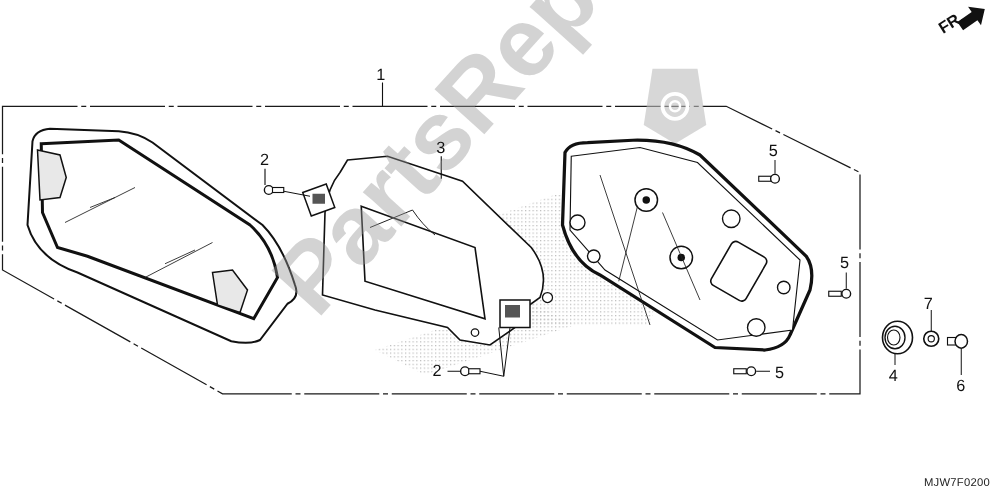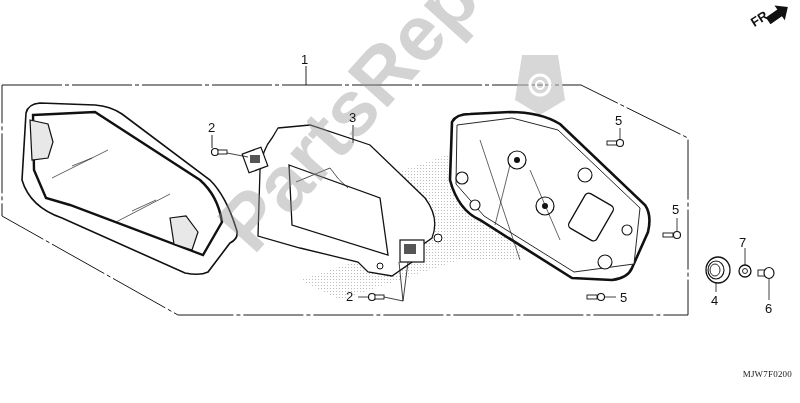--- a/index.html
+++ b/index.html
@@ -1,22 +1,22 @@
 <!DOCTYPE html>
 <html><head>
 <meta charset="utf-8">
 <style>
   html, body { margin: 0; padding: 0; background: #ffffff; }
   body { width: 800px; height: 403px; position: relative; overflow: hidden;
          font-family: "Liberation Sans", sans-serif; }
   #canvas { position: absolute; left: 0; top: 0; width: 800px; height: 403px; }
   .callout { position: absolute; font-family: "Liberation Sans", sans-serif;
              font-size: 13px; color: #111; line-height: 1; }
-  .diagram-code { position: absolute; right: 8px; bottom: 24px; font-size: 9px;
-                  font-family: Liberation Serif, serif; color: #222; letter-spacing: 0.2px; }
+  .diagram-code { position: absolute; right: 8px; bottom: 12px; font-size: 9px;
+                  font-family: Liberation Sans, sans-serif; color: #222; letter-spacing: 0.2px; }
   .fr-label { position: absolute; left: 748px; top: 17px; font-weight: bold; font-size: 13px;
               transform: rotate(-32deg); transform-origin: left top; color:#111;
               font-family: "Liberation Sans", sans-serif; }
   .watermark { position: absolute; left: 200px; top: 208px; font-size: 78px; font-weight: bold;
                color: rgba(150,150,150,0.42); transform: rotate(-48deg); transform-origin: left top;
                font-family: "Liberation Sans", sans-serif; white-space: nowrap; pointer-events: none; }
 </style>
 </head>
 <body>
 

